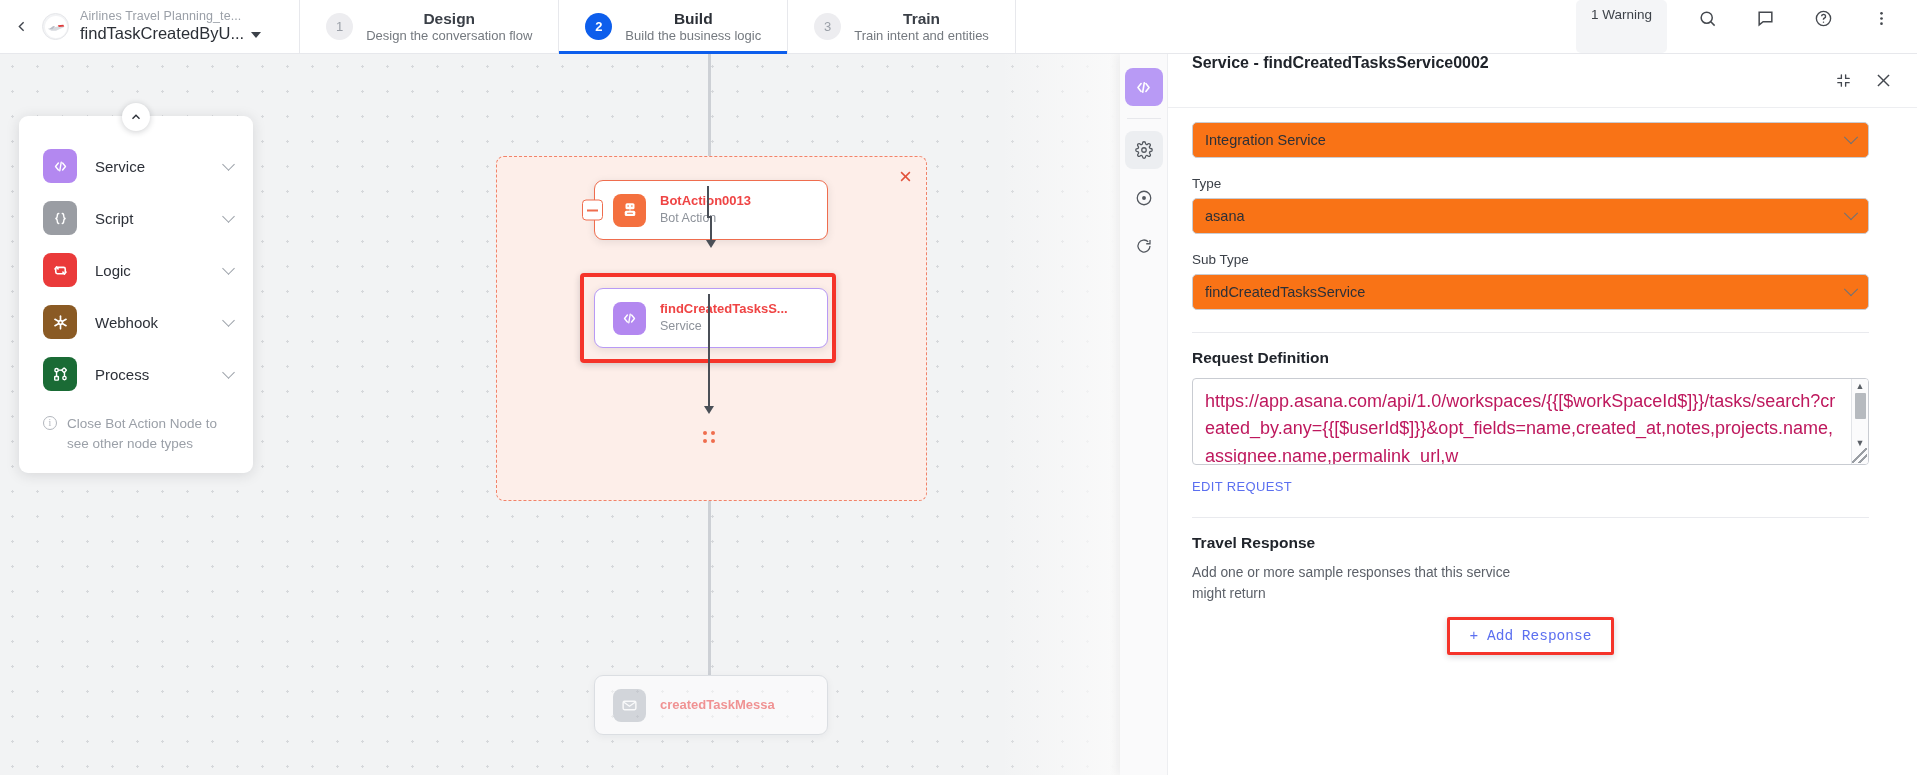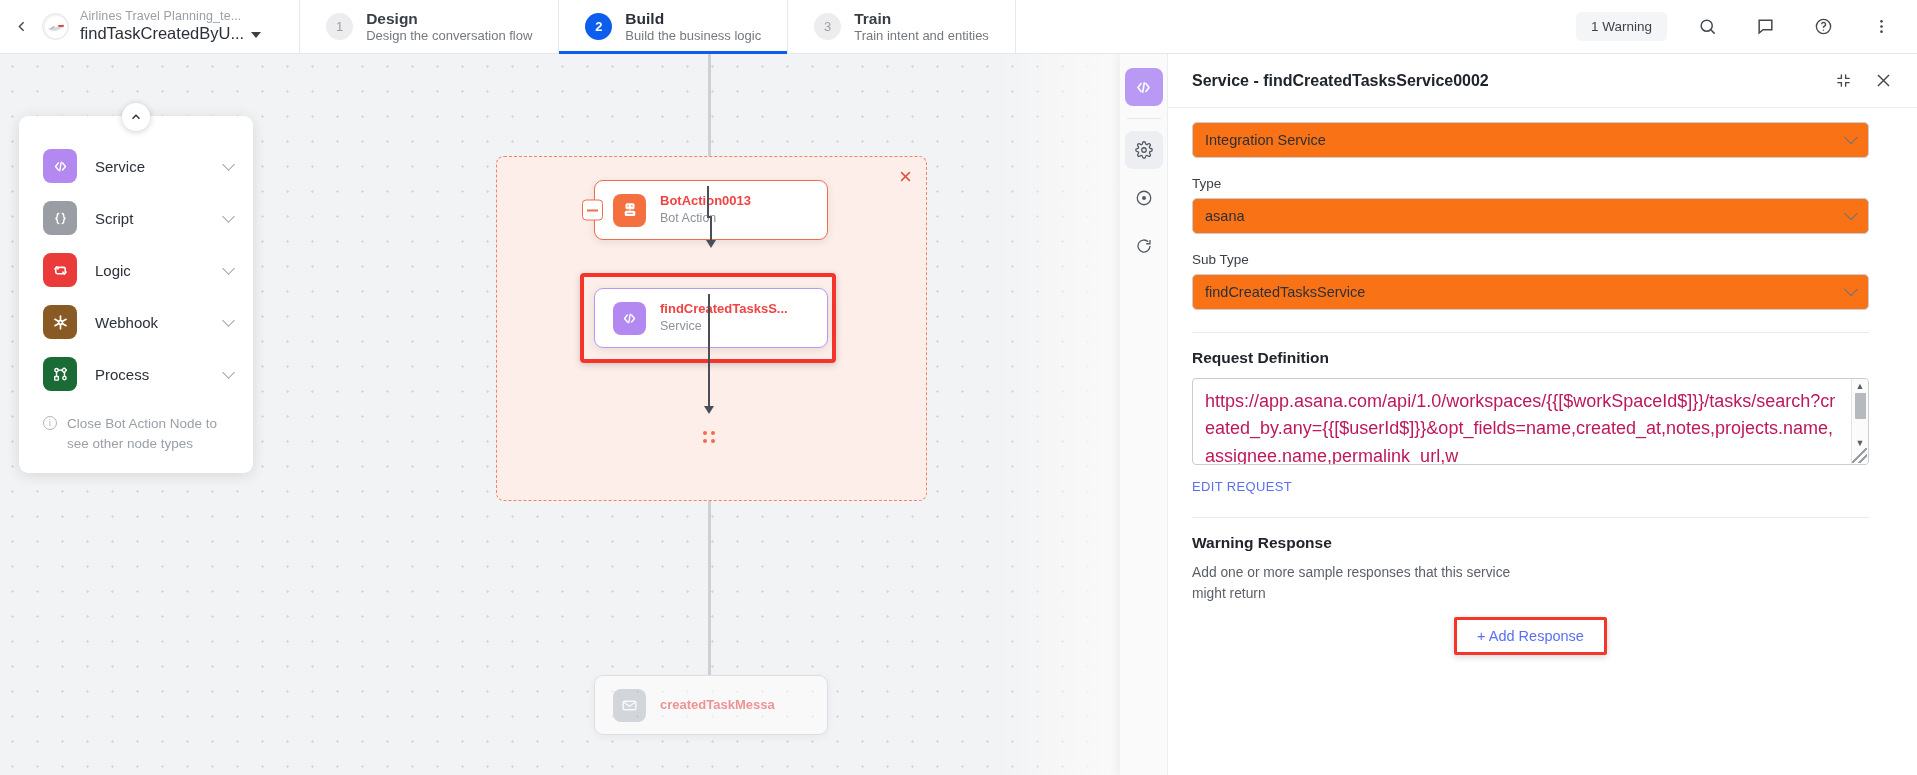--- a/index.html
+++ b/index.html
@@ -49,30 +49,30 @@
     cursor: pointer; position: relative;
   }
   .step:last-child { border-right: 1px solid #e7e8ec; }
   .step-num {
     width: 27px; height: 27px; border-radius: 50%;
     background: #ededf0; color: #9ba0a8;
     font-size: 13px; display: flex; align-items: center; justify-content: center;
     flex: none; font-weight: 400;
   }
   .step.active .step-num { background: #0d5eec; color: #fff; font-weight: 700; }
-  .step-txt { display: flex; flex-direction: column; line-height: 1.25; }
+  .step-txt { display: flex; flex-direction: column; line-height: 1.25; align-items: center; }
   .step-name { font-size: 15.5px; font-weight: 700; color: #2b2f36; }
   .step.dim .step-name { color: #3a3f47; }
   .step-desc { font-size: 13px; color: #74797f; }
   .step.active::after {
     content: ""; position: absolute; left: 0; right: 0; bottom: -1px;
     height: 3px; background: #0d5eec;
   }
 
-  .tb-right { margin-left: auto; display: flex; align-items: center; gap: 22px; padding-right: 18px; }
+  .tb-right { margin-left: auto; display: flex; gap: 22px; padding-right: 18px; }
   .warn-chip {
     background: #f4f5f7; color: #3e434a; font-size: 13.5px;
     padding: 7px 15px; border-radius: 5px; cursor: pointer;
   }
   .tb-icon {
     width: 36px; height: 36px; border-radius: 50%;
     display: flex; align-items: center; justify-content: center;
     color: #45494f; cursor: pointer;
   }
 
@@ -224,21 +224,21 @@
     width: 38px; height: 38px; border-radius: 8px;
     display: flex; align-items: center; justify-content: center;
     color: #53585f; cursor: pointer;
   }
   .rail-ico.active { background: #b89af5; color: #fff; }
   .rail-ico.soft { background: #eceef1; }
   .rail-sep { width: 34px; height: 1px; background: #e7e8ec; margin: 2px 0; }
 
   .rbody { flex: 1; display: flex; flex-direction: column; min-width: 0; }
   .rhead {
-    height: 54px; display: flex; align-items: center;
+    height: 54px; display: flex; 
     padding: 0 22px 0 24px; border-bottom: 1px solid #edeef1; flex: none;
   }
   .rtitle { font-size: 16px; font-weight: 700; color: #20242b; }
   .rhead-actions { margin-left: auto; display: flex; align-items: center; gap: 16px; }
   .rh-btn { width: 24px; height: 24px; color: #44484f; cursor: pointer;
             display: flex; align-items: center; justify-content: center; }
 
   .rcontent { flex: 1; overflow: hidden; padding: 14px 48px 0 24px; position: relative; }
 
   .field-label { font-size: 13.5px; color: #3c4149; margin: 18px 0 7px; }
@@ -285,20 +285,21 @@
   .divider { height: 1px; background: #e9eaee; margin: 22px 0 0; }
 
   .helper-text { font-size: 13.8px; color: #5c6169; line-height: 1.5; margin-top: 11px; max-width: 340px; }
 
   .add-resp-wrap {
     margin-top: 13px; display: flex; justify-content: center;
   }
   .add-resp-hl {
     border: 3px solid #f5342a; border-radius: 2px; padding: 0;
     box-shadow: 0 2px 6px rgba(30,35,45,.18);
+    font-family: Liberation Mono, monospace;
   }
   .add-resp {
     background: #fff; color: #5b6ff0; font-size: 14.5px;
     padding: 8px 20px; cursor: pointer; display: block;
   }
 </style>
 </head>
 <body>
 
 <div class="topbar">
@@ -623,21 +624,21 @@
           <div class="sc-thumb"></div>
           <div class="sc-arrow" style="margin-bottom:16px;">▼</div>
         </div>
         <div class="ta-grip"></div>
       </div>
 
       <span class="link-btn">EDIT REQUEST</span>
 
       <div class="divider"></div>
 
-      <div class="sec-title">Warning Response</div>
+      <div class="sec-title">Travel Response</div>
       <div class="helper-text">Add one or more sample responses that this service might return</div>
 
       <div class="add-resp-wrap">
         <div class="add-resp-hl">
           <div class="add-resp">+ Add Response</div>
         </div>
       </div>
 
     </div>
   </div>

